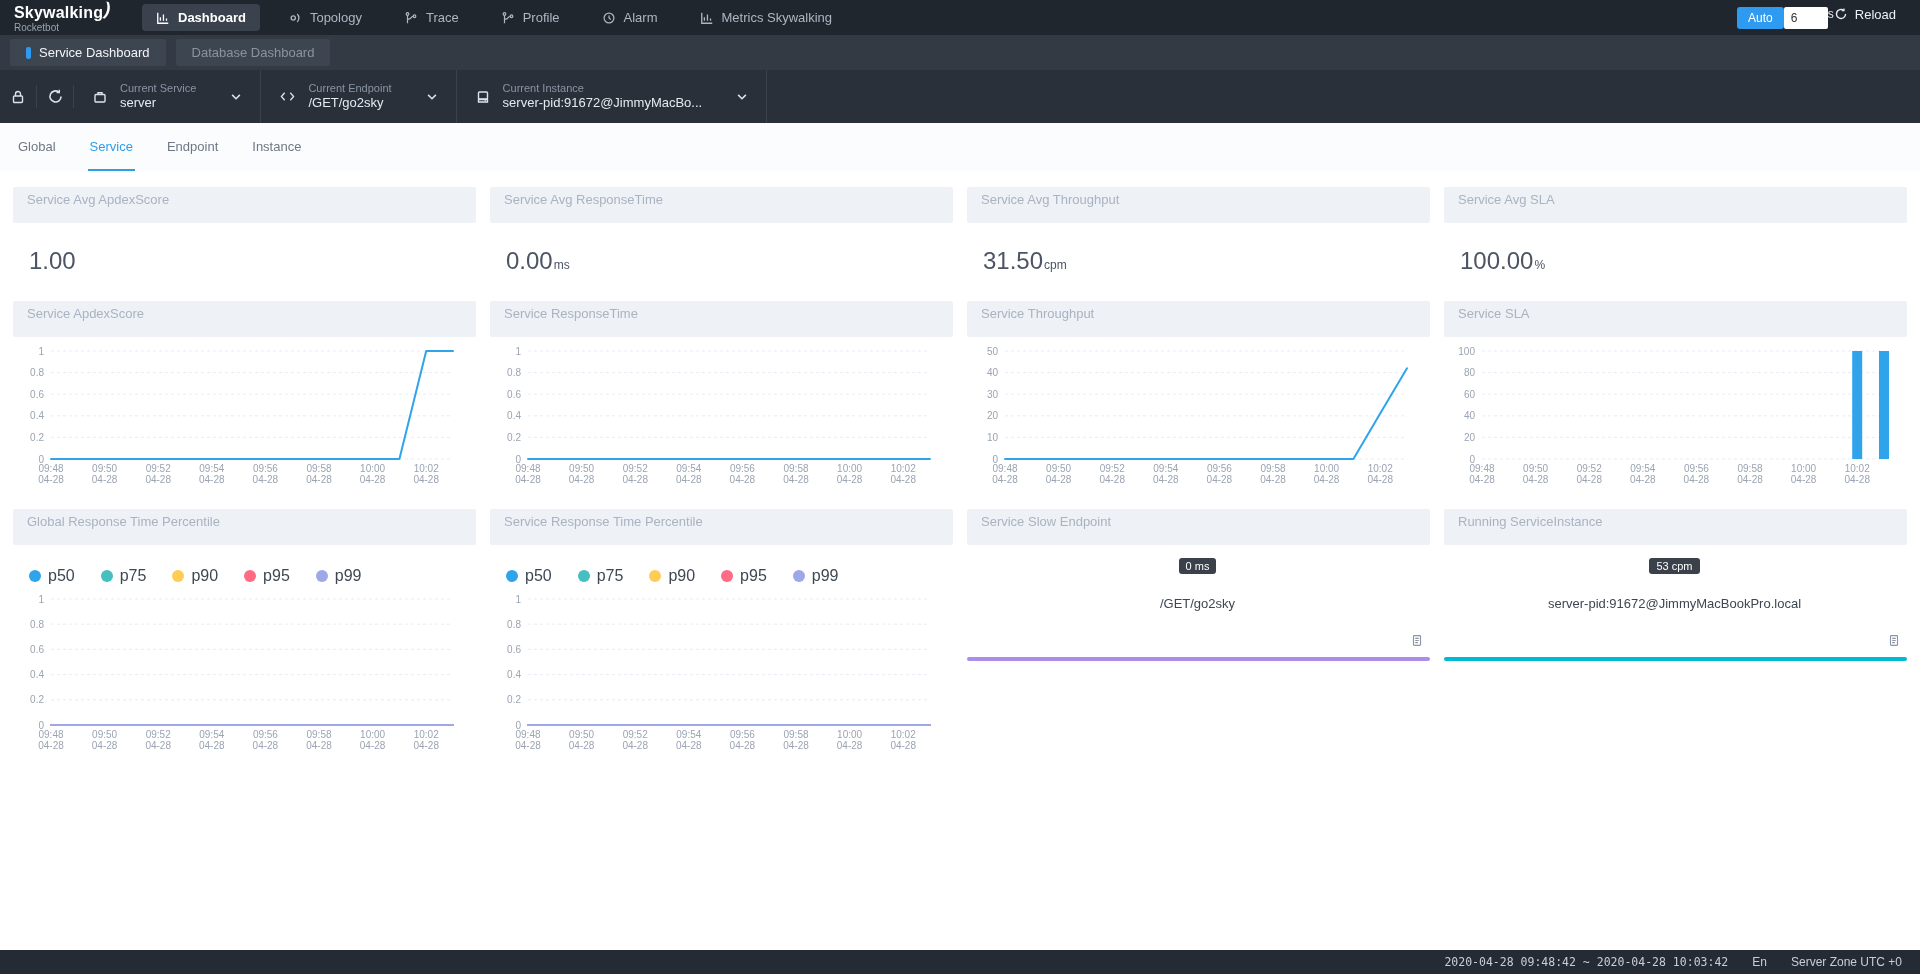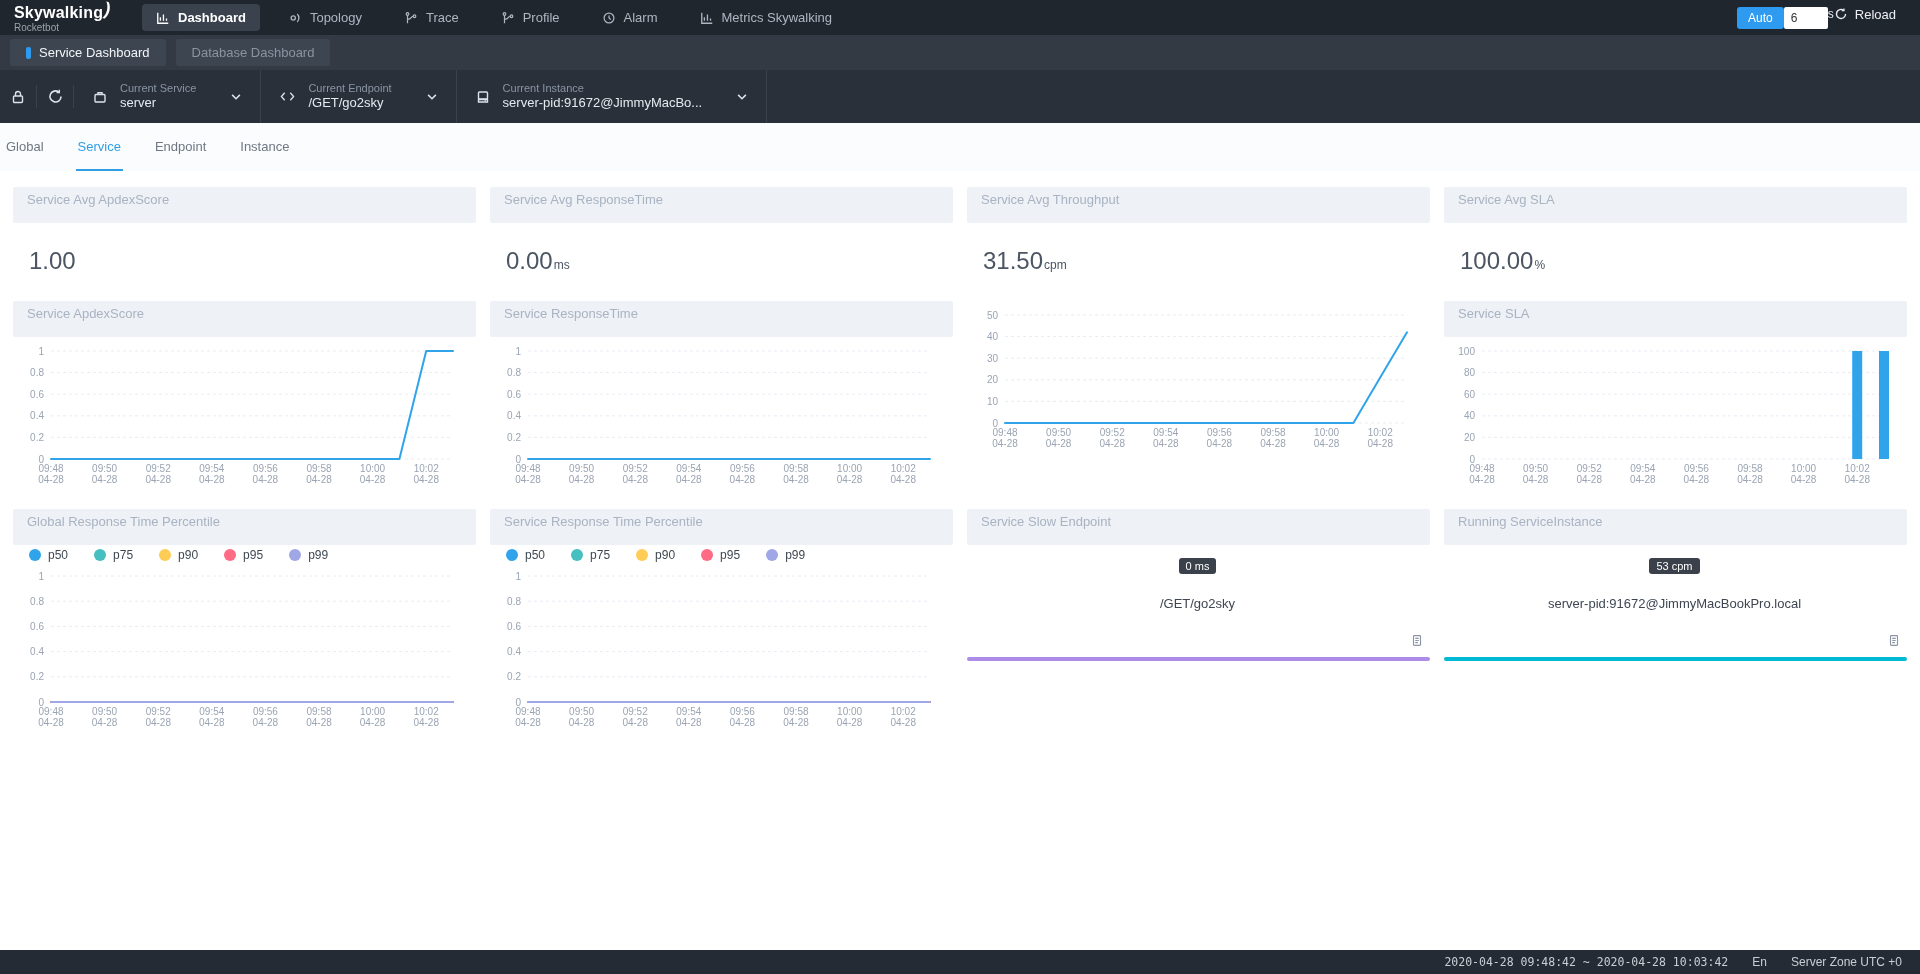--- a/index.html
+++ b/index.html
@@ -35,31 +35,31 @@
   
   .selbar { height: 53px; background: #29303a; display: flex; align-items: stretch; color: #dde2e9; }
   .tool { width: 36px; display: flex; align-items: center; justify-content: center; cursor: pointer; }
   .vsep { width: 1px; background: #3a414d; margin: 15px 0; }
   .sel-section { display: flex; align-items: center; gap: 12px; padding: 0 18px; border-right: 1px solid #3a414d; cursor: pointer; }
   .sel-section .labels { display: flex; flex-direction: column; justify-content: center; line-height: 1.25; }
   .sel-label { font-size: 11px; color: #8a94a3; }
   .sel-value { font-size: 13px; color: #e5eaf0; white-space: nowrap; }
   .sel-chevron { margin-left: 22px; }
   
-  .tabbar { height: 48px; background: #fbfcfe; display: flex; align-items: stretch; padding: 0 4px; gap: 30px; }
+  .tabbar { height: 48px; background: #fbfcfe; display: flex; align-items: stretch; padding: 0 16px; gap: 30px; }
   .tab { font-size: 13px; color: #6e7884; display: flex; align-items: center; border-bottom: 2px solid transparent; cursor: pointer; padding: 0 2px; }
   .tab.active { color: #2f9ee3; border-bottom-color: #2f9ee3; }
   
   .content { padding: 16px 13px 0; background: #fff; }
   .grid { display: grid; grid-template-columns: repeat(4, 1fr); gap: 14px; margin-bottom: 14px; }
   .card-header { background: #eef1f6; color: #a9b3c2; font-size: 13px; height: 36px; line-height: 26px; padding: 0 14px; border-radius: 2px; white-space: nowrap; overflow: hidden; }
   .stat-value { font-size: 24px; color: #4b5563; padding: 24px 16px 12px; }
   .stat-value .unit { font-size: 12px; color: #4b5563; margin-left: 1px; }
   .chart-box { padding: 4px 2px 0; }
-  .legend { display: flex; gap: 26px; padding: 3px 16px 0; font-size: 12px; color: #3f4852; }
+  .legend { display: flex; gap: 26px; padding: 22px 16px 0; font-size: 16px; color: #3f4852; }
   .legend-item { display: flex; align-items: center; gap: 7px; cursor: pointer; }
   .legend-item .dot { width: 12px; height: 12px; border-radius: 50%; display: inline-block; }
   .ep-row { display: flex; align-items: center; gap: 22px; padding: 13px 6px 9px 4px; font-size: 13px; color: #3d4651; flex-direction: column; }
   .badge { background: #3a414a; color: #fff; font-size: 11px; padding: 2px 7px; border-radius: 3px; white-space: nowrap; }
   .ep-label { white-space: nowrap; overflow: hidden; text-overflow: ellipsis; }
   .ep-copy { margin-left: auto; cursor: pointer; display: flex; }
   .ep-bar { height: 4px; border-radius: 2px; }
   
   .footer { position: absolute; left: 0; right: 0; bottom: 0; height: 24px; background: #252b34; display: flex; align-items: center; justify-content: flex-end; gap: 24px; padding: 0 18px; color: #c9ced6; font-size: 12px; }
   .footer .time-range { font-family: "DejaVu Sans Mono", monospace; font-size: 11.5px; cursor: pointer; }
@@ -324,20 +324,21 @@
               <text x="304.0" y="131" text-anchor="middle" font-size="10" fill="#9aa4b2">09:58</text>
               <text x="304.0" y="142" text-anchor="middle" font-size="10" fill="#9aa4b2">04-28</text>
               <text x="357.6" y="131" text-anchor="middle" font-size="10" fill="#9aa4b2">10:00</text>
               <text x="357.6" y="142" text-anchor="middle" font-size="10" fill="#9aa4b2">04-28</text>
               <text x="411.2" y="131" text-anchor="middle" font-size="10" fill="#9aa4b2">10:02</text>
               <text x="411.2" y="142" text-anchor="middle" font-size="10" fill="#9aa4b2">04-28</text>
               <polyline points="36.0,118.0 62.8,118.0 89.6,118.0 116.4,118.0 143.2,118.0 170.0,118.0 196.8,118.0 223.6,118.0 250.4,118.0 277.2,118.0 304.0,118.0 330.8,118.0 357.6,118.0 384.4,118.0 411.2,118.0 438.0,118.0" fill="none" stroke="#30A4EB" stroke-width="2" stroke-linejoin="round" stroke-linecap="round"></polyline>
             </svg></div>
       </div>
       <div class="card">
+        <div class="card-header">Service Throughput</div>
         <div class="chart-box"><svg width="452" height="150" viewBox="0 0 452 150" font-family="Liberation Sans, sans-serif">
               <line x1="36" x2="438" y1="118.0" y2="118.0" stroke="#e8ecf2" stroke-dasharray="3 3"></line>
               <text x="29" y="121.5" text-anchor="end" font-size="10" fill="#9aa4b2">0</text>
               <line x1="36" x2="438" y1="96.4" y2="96.4" stroke="#e8ecf2" stroke-dasharray="3 3"></line>
               <text x="29" y="99.9" text-anchor="end" font-size="10" fill="#9aa4b2">10</text>
               <line x1="36" x2="438" y1="74.8" y2="74.8" stroke="#e8ecf2" stroke-dasharray="3 3"></line>
               <text x="29" y="78.3" text-anchor="end" font-size="10" fill="#9aa4b2">20</text>
               <line x1="36" x2="438" y1="53.2" y2="53.2" stroke="#e8ecf2" stroke-dasharray="3 3"></line>
               <text x="29" y="56.7" text-anchor="end" font-size="10" fill="#9aa4b2">30</text>
               <line x1="36" x2="438" y1="31.6" y2="31.6" stroke="#e8ecf2" stroke-dasharray="3 3"></line>

